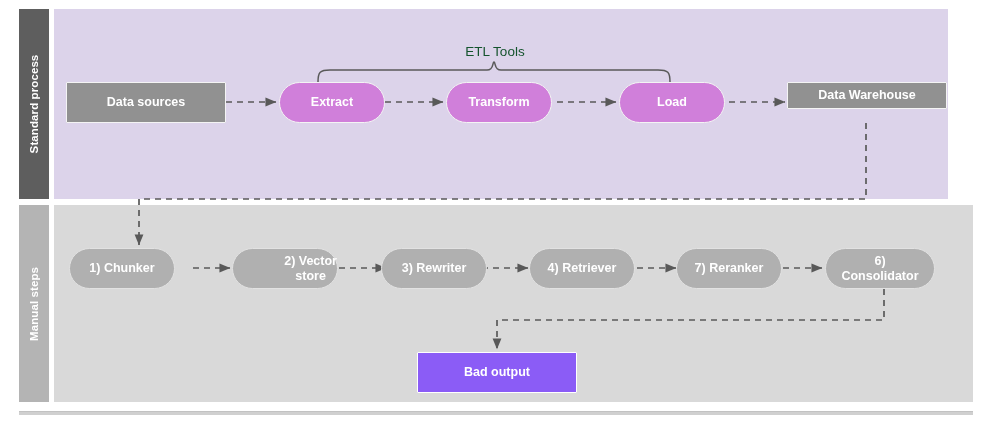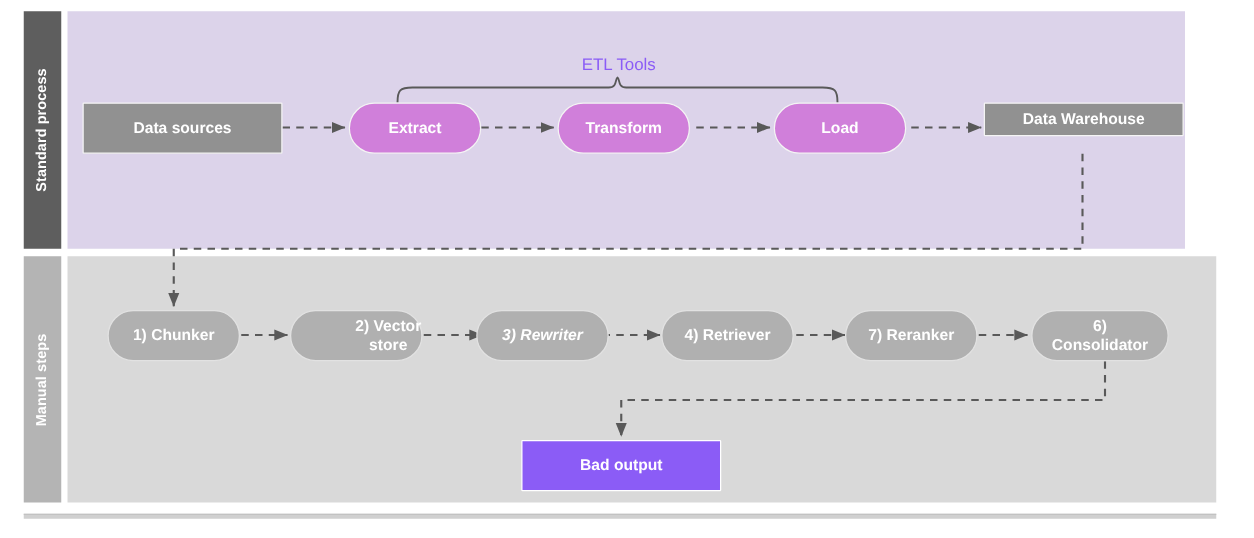--- a/index.html
+++ b/index.html
@@ -84,21 +84,21 @@
     width:1003px; height:430px;
     pointer-events:none;
   }
 
   
   #etl-tools-label{
     position:absolute;
     left:420px; top:44px;
     width:150px;
     text-align:center;
-    color:#8b5cf6;
+    color:#14532d;
     font-size:13.5px;
     font-weight:normal;
   }
 </style>
 </head>
 <body>
 
 <div id="canvas">
 
   <div class="band" id="band-standard-label">
@@ -154,29 +154,29 @@
   </div>
 
   <div class="node pill purple" style="left:446px; top:82px; width:106px; height:41px;">
     <span>Transform</span>
   </div>
 
   <div class="node rect gray" style="left:787px; top:82px; width:160px; height:27px;">
     <span>Data Warehouse</span>
   </div>
 
-  <div class="node pill steel" style="left:86px;  top:248px; width:106px; height:41px;">
+  <div class="node pill steel" style="left:69px;  top:248px; width:106px; height:41px;">
     <span class="ml">1) Chunker</span>
   </div>
 
   <div class="node pill steel" style="left:232px; top:248px; width:106px; height:41px;justify-content:flex-end;">
     <span class="ml">2) Vector<br>store</span>
   </div>
 
-  <div class="node pill steel" style="left:381px; top:248px; width:106px; height:41px;font-style:italic;">
+  <div class="node pill steel" style="left:381px; top:248px; width:106px; height:41px;">
     <span class="ml">3) Rewriter</span>
   </div>
 
   <div class="node pill steel" style="left:529px; top:248px; width:106px; height:41px;">
     <span class="ml">4) Retriever</span>
   </div>
 
   <div class="node pill steel" style="left:676px; top:248px; width:106px; height:41px;">
     <span class="ml">7) Reranker</span>
   </div>

